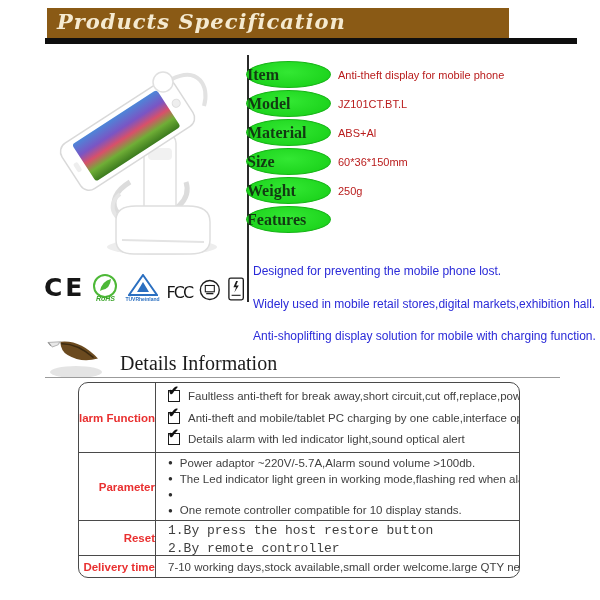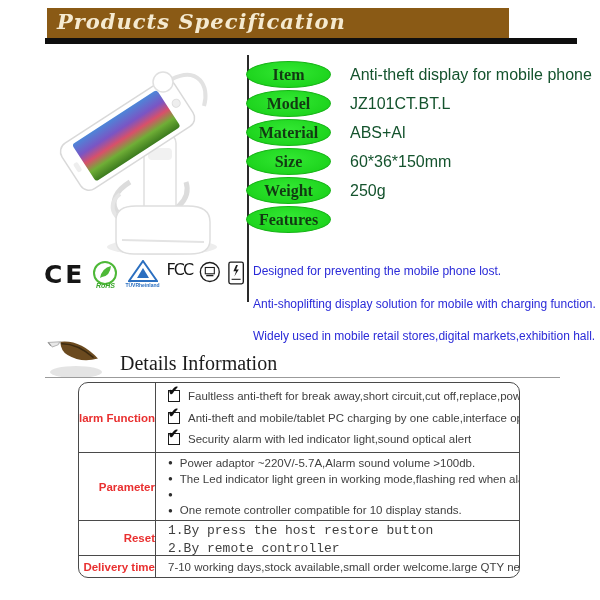--- a/index.html
+++ b/index.html
@@ -8,36 +8,36 @@
   
   .banner{position:absolute;left:47px;top:8px;width:462px;height:30px;background:#8a5a15;}
   .banner-title{position:absolute;left:10px;top:1px;
         font-family:"DejaVu Serif",serif;font-style:italic;font-weight:bold;
         font-size:21px;color:#f5ead0;letter-spacing:1px;}
   .banner-underline{position:absolute;left:45px;top:38px;width:532px;height:6px;background:#0e0e0e;}
   
   .product-photo{position:absolute;left:12px;top:52px;width:228px;height:206px;}
   
   .cert-row{position:absolute;left:44px;top:260px;width:200px;height:42px;
-        display:flex;align-items:flex-start;gap:7px;}
+        display:flex;align-items:flex-end;gap:7px;}
   .cert-ce{font-family:"DejaVu Sans",sans-serif;font-size:25px;font-weight:bold;color:#161616;letter-spacing:3px;}
   .cert-fcc{font-family:"DejaVu Sans",sans-serif;font-size:16px;font-weight:normal;color:#161616;letter-spacing:-2px;}
   .cert-stack{display:flex;flex-direction:column;align-items:center;line-height:1;}
   .cert-rohs-label{font-size:7px;font-weight:bold;color:#3aa52a;font-style:italic;margin-top:-4px;}
   .cert-tuv-label{font-size:5px;font-weight:bold;color:#2b6fc0;margin-top:1px;}
   
   .v-divider{position:absolute;left:247px;top:55px;width:2px;height:247px;background:#2a2a2a;}
   
   .spec-list{position:absolute;left:246px;top:60px;width:350px;}
   .spec-row{display:flex;align-items:center;height:29px;}
   .spec-badge{flex:none;width:83px;height:25px;border-radius:50%;
         background:radial-gradient(ellipse at 50% 40%, #33e833 0%, #1ed51e 70%, #14b614 100%);
-        border:1px solid #17b517;display:flex;align-items:center;justify-content:center;}
+        border:1px solid #17b517;display:flex;align-items:center;justify-content:flex-start;}
   .spec-badge span{font-family:"Liberation Serif",serif;font-weight:bold;font-size:16px;color:#123a12;}
-  .spec-value{margin-left:19px;font-size:16px;color:#14532d;}
+  .spec-value{margin-left:7px;font-size:11px;color:#b91c1c;}
   
   .feature-lines{position:absolute;left:253px;top:249px;width:345px;}
   .feature-line{font-size:12px;color:#2a2ad8;line-height:19.5px;margin-top:13px;}
   
   .details-header{position:absolute;left:42px;top:330px;height:50px;}
   .pen-icon{position:absolute;left:0;top:0;}
   .details-heading{position:absolute;left:78px;top:22px;width:300px;
         font-family:"Liberation Serif",serif;font-size:20px;color:#1c1c1c;}
   .section-rule{position:absolute;left:45px;top:377px;width:515px;height:1px;background:#9b9b9b;}
   
@@ -173,22 +173,22 @@
       <div class="spec-row">
         <div class="spec-badge">
           <span>Features</span>
         </div>
         <span class="spec-value"></span>
       </div>
     </div>
 
   <div class="feature-lines" id="feature-lines">
       <div class="feature-line">Designed for preventing the mobile phone lost.</div>
+      <div class="feature-line">Widely used in mobile retail stores,digital markets,exhibition hall.</div>
       <div class="feature-line">Anti-shoplifting display solution for mobile with charging function.</div>
-      <div class="feature-line">Widely used in mobile retail stores,digital markets,exhibition hall.</div>
     </div>
 
   <div class="details-header">
     <svg class="pen-icon" width="75" height="52" viewBox="0 0 75 52">
       <ellipse cx="34" cy="42" rx="26" ry="6" fill="#d9d9d9" opacity="0.7"></ellipse>
       <g transform="rotate(38 30 26)">
         <path d="M12,22 q14,-14 40,-10 q-10,14 -26,16 q-8,1 -14,-6 z" fill="#6b4a1f"></path>
         <path d="M14,23 q12,-10 34,-9" fill="none" stroke="#3c2a10" stroke-width="1.5"></path>
         <path d="M12,22 l-9,8 l6,1 l3,-5 z" fill="#e8e8e8" stroke="#b5b5b5" stroke-width="1"></path>
         <path d="M3,30 l4,1" stroke="#8a8a8a" stroke-width="1"></path>
@@ -213,21 +213,21 @@
           <div class="check-item">
             <span class="checkbox">
               <i>✔</i>
             </span>
             <span>Anti-theft and mobile/tablet PC charging by one cable,interface optional</span>
           </div>
           <div class="check-item">
             <span class="checkbox">
               <i>✔</i>
             </span>
-            <span>Security alarm with led indicator light,sound optical alert</span>
+            <span>Details alarm with led indicator light,sound optical alert</span>
           </div>
         </div>
       </div>
       <div class="t-row r1">
         <div class="t-label">
           <span>Parameter</span>
         </div>
         <div class="t-content">
           <div class="bullet-item">
             <span class="bullet">●</span>

